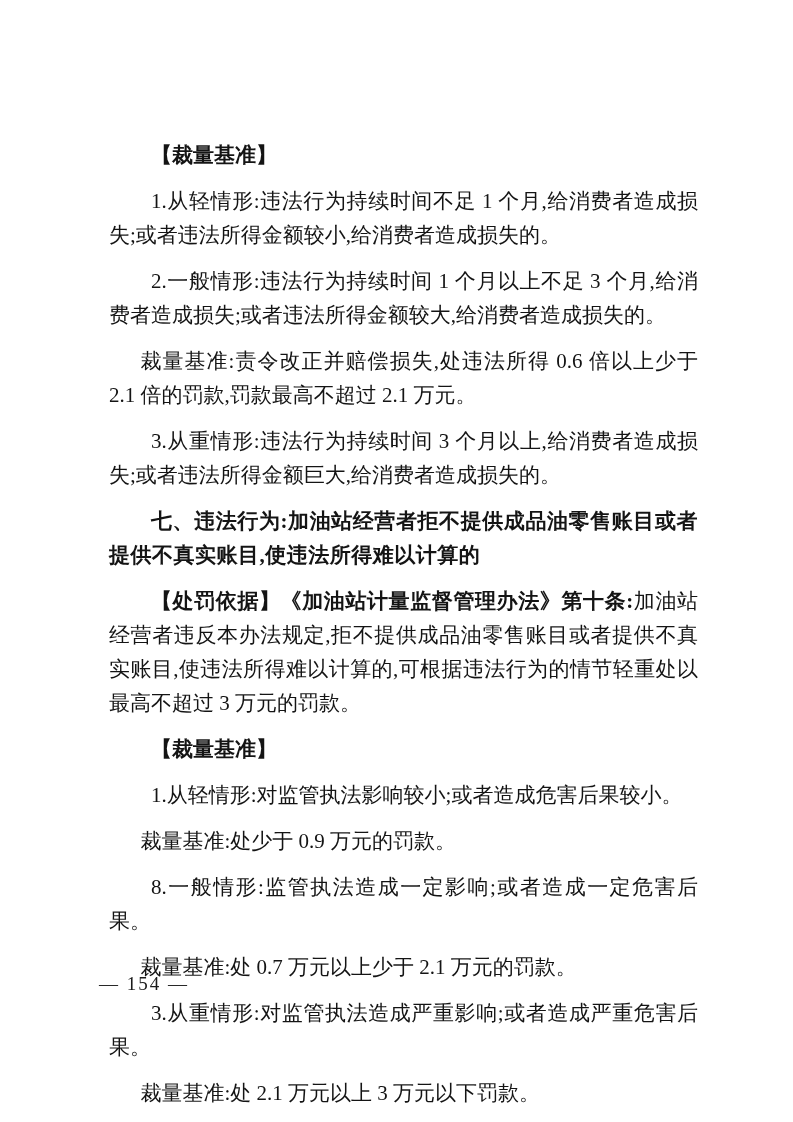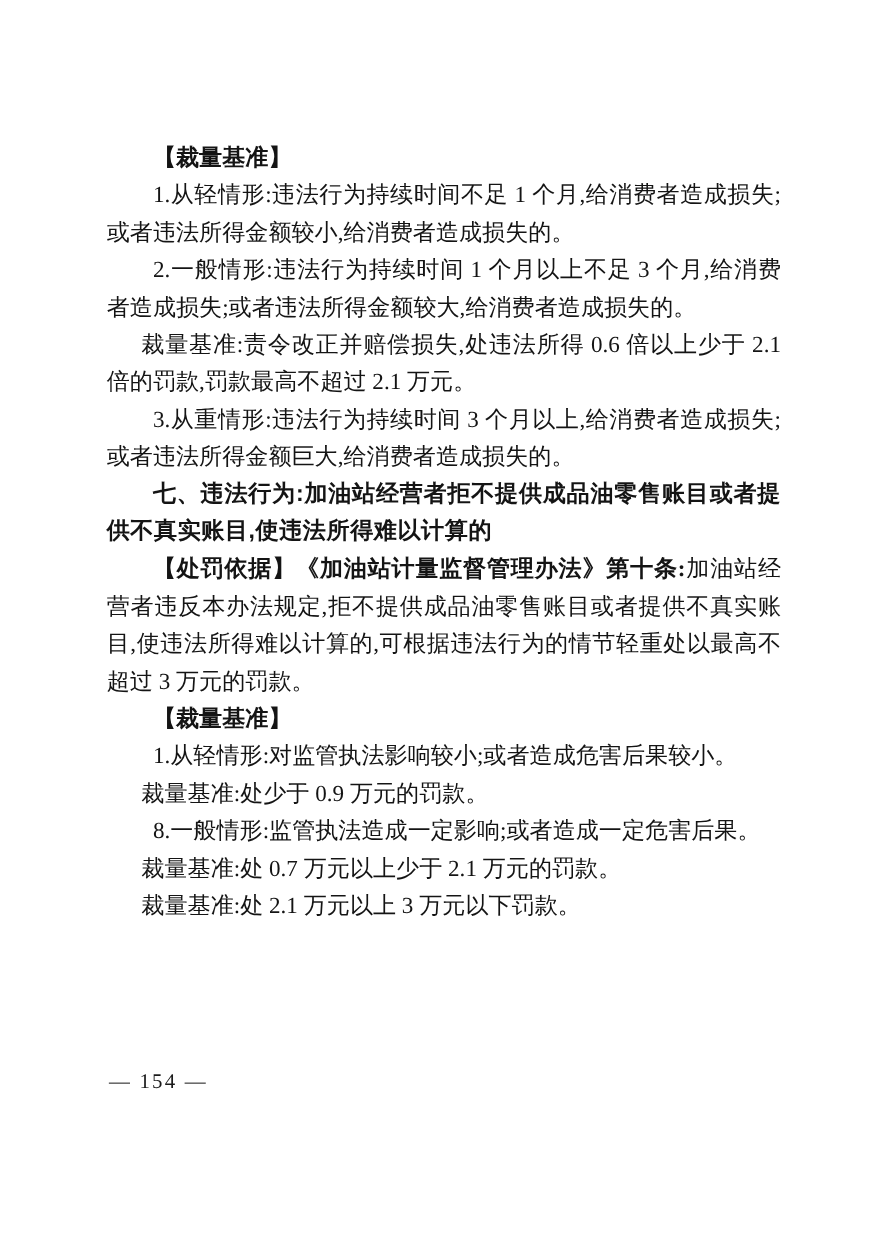--- a/index.html
+++ b/index.html
@@ -24,34 +24,34 @@
     position: absolute;
     left: 97px;
     top: 126px;
     width: 613px;
     font-size: 21px;
     line-height: 34px;
     text-align: justify;
     text-justify: inter-ideograph;
   }
   .para {
-    margin: 0;
+    margin: 12px;
     padding: 0;
     text-indent: 2em;
     text-align-last: left;
   }
   .kicker {
     text-indent: 1.5em;
   }
   .heading-bracket {
     font-weight: 700;
   }
   .heading-section {
     font-weight: 700;
-    font-family: Liberation Sans, sans-serif;
+    font-family: Liberation Serif, serif;
     letter-spacing: 0.5px;
   }
   .lead {
     font-weight: 700;
   }
   .footer {
     position: absolute;
     left: 99px;
     top: 971px;
     font-size: 19px;
@@ -72,19 +72,20 @@
     <p class="para">3.从重情形:违法行为持续时间 3 个月以上,给消费者造成损失;或者违法所得金额巨大,给消费者造成损失的。</p>
     <p class="para heading-section">七、违法行为:加油站经营者拒不提供成品油零售账目或者提供不真实账目,使违法所得难以计算的</p>
     <p class="para">
       <span class="lead">【处罚依据】《加油站计量监督管理办法》第十条:</span><span>加油站经营者违反本办法规定,拒不提供成品油零售账目或者提供不真实账目,使违法所得难以计算的,可根据违法行为的情节轻重处以最高不超过 3 万元的罚款。</span>
     </p>
     <p class="para heading-bracket">【裁量基准】</p>
     <p class="para">1.从轻情形:对监管执法影响较小;或者造成危害后果较小。</p>
     <p class="para kicker">裁量基准:处少于 0.9 万元的罚款。</p>
     <p class="para">8.一般情形:监管执法造成一定影响;或者造成一定危害后果。</p>
     <p class="para kicker">裁量基准:处 0.7 万元以上少于 2.1 万元的罚款。</p>
+    <p class="para">3.从重情形:对监管执法造成严重影响;或者造成严重危害后果。</p>
     <p class="para kicker">裁量基准:处 2.1 万元以上 3 万元以下罚款。</p>
   </div>
 
   <div class="footer">
     <span>— 154 —</span>
   </div>
 </div>
 
 </body></html>

